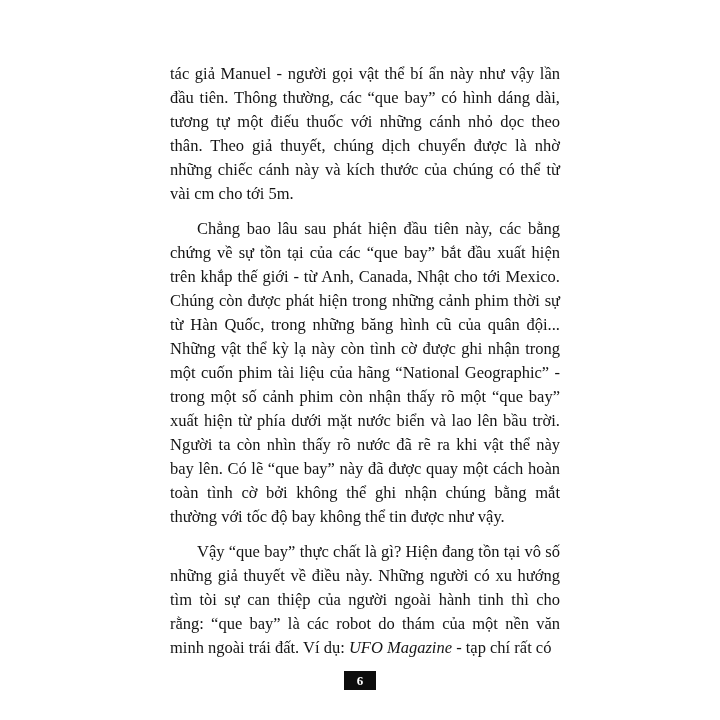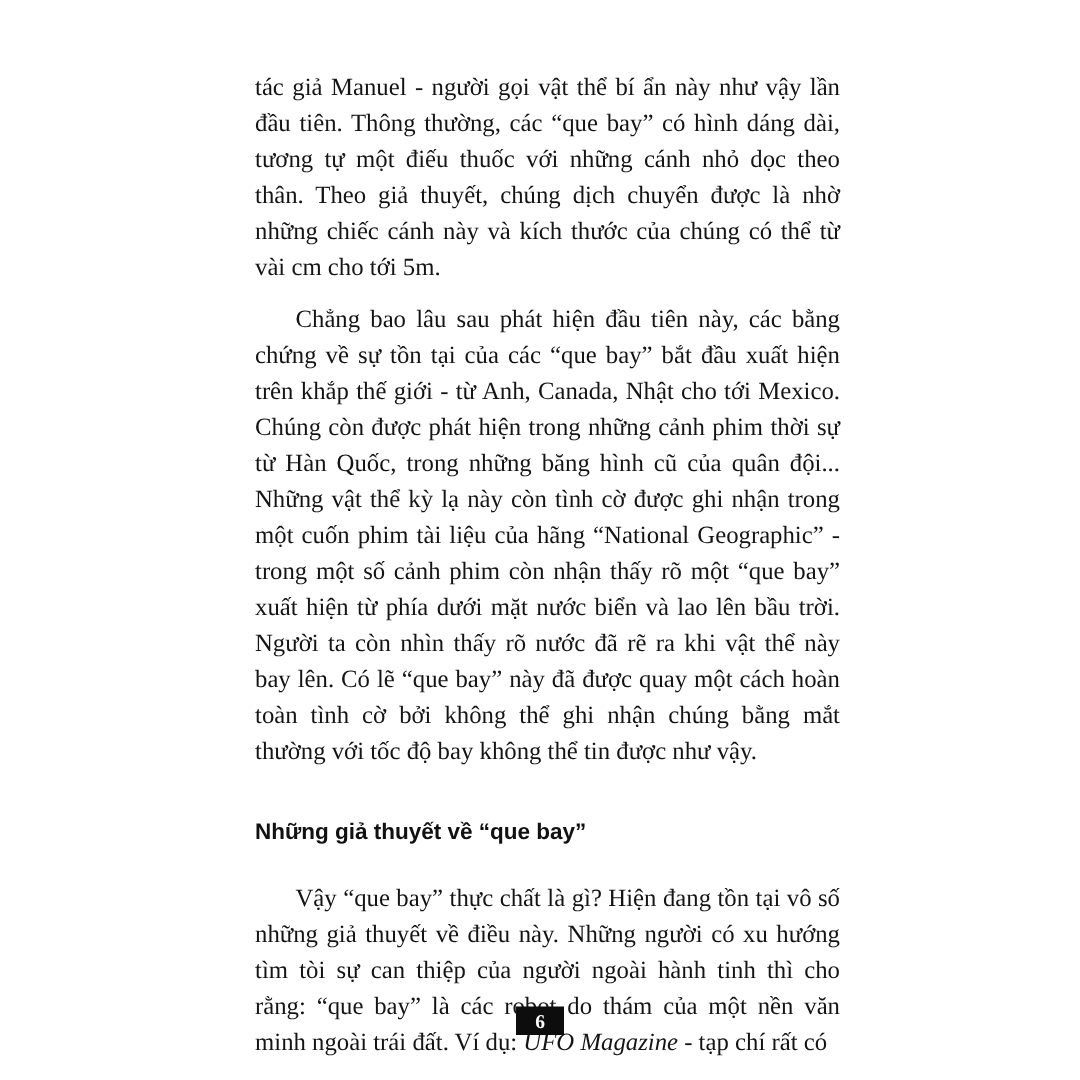--- a/index.html
+++ b/index.html
@@ -16,21 +16,21 @@
     position: relative;
     width: 720px;
     height: 720px;
     background: #ffffff;
     font-family: "Liberation Serif", serif;
     color: #141414;
   }
   .text-block {
     position: absolute;
     left: 170px;
-    top: 46px;
+    top: 62px;
     width: 390px;
     font-size: 16.5px;
     line-height: 24px;
     text-align: justify;
   }
   .para {
     margin: 0 0 11px 0;
   }
   .para.indent {
     text-indent: 27px;
@@ -68,21 +68,20 @@
 <body>
 
 <div class="book-page">
 
   <div class="text-block">
 
     <p class="para no-indent">tác giả Manuel - người gọi vật thể bí ẩn này như vậy lần đầu tiên. Thông thường, các “que bay” có hình dáng dài, tương tự một điếu thuốc với những cánh nhỏ dọc theo thân. Theo giả thuyết, chúng dịch chuyển được là nhờ những chiếc cánh này và kích thước của chúng có thể từ vài cm cho tới 5m.</p>
 
     <p class="para indent">Chẳng bao lâu sau phát hiện đầu tiên này, các bằng chứng về sự tồn tại của các “que bay” bắt đầu xuất hiện trên khắp thế giới - từ Anh, Canada, Nhật cho tới Mexico. Chúng còn được phát hiện trong những cảnh phim thời sự từ Hàn Quốc, trong những băng hình cũ của quân đội... Những vật thể kỳ lạ này còn tình cờ được ghi nhận trong một cuốn phim tài liệu của hãng “National Geographic” - trong một số cảnh phim còn nhận thấy rõ một “que bay” xuất hiện từ phía dưới mặt nước biển và lao lên bầu trời. Người ta còn nhìn thấy rõ nước đã rẽ ra khi vật thể này bay lên. Có lẽ “que bay” này đã được quay một cách hoàn toàn tình cờ bởi không thể ghi nhận chúng bằng mắt thường với tốc độ bay không thể tin được như vậy.</p>
 
-    <h2 class="section-heading">Những giả thuyết về “que bay”</h2>
 
     <p class="para indent"><span>Vậy “que bay” thực chất là gì? Hiện đang tồn tại vô số những giả thuyết về điều này. Những người có xu hướng tìm tòi sự can thiệp của người ngoài hành tinh thì cho rằng: “que bay” là các robot do thám của một nền văn minh ngoài trái đất. Ví dụ: </span><em class="italic-title">UFO Magazine</em><span> - tạp chí rất có</span></p>
 
   </div>
 
   <div class="page-footer">
     <span class="page-number-badge">6</span>
   </div>
 
 </div>

